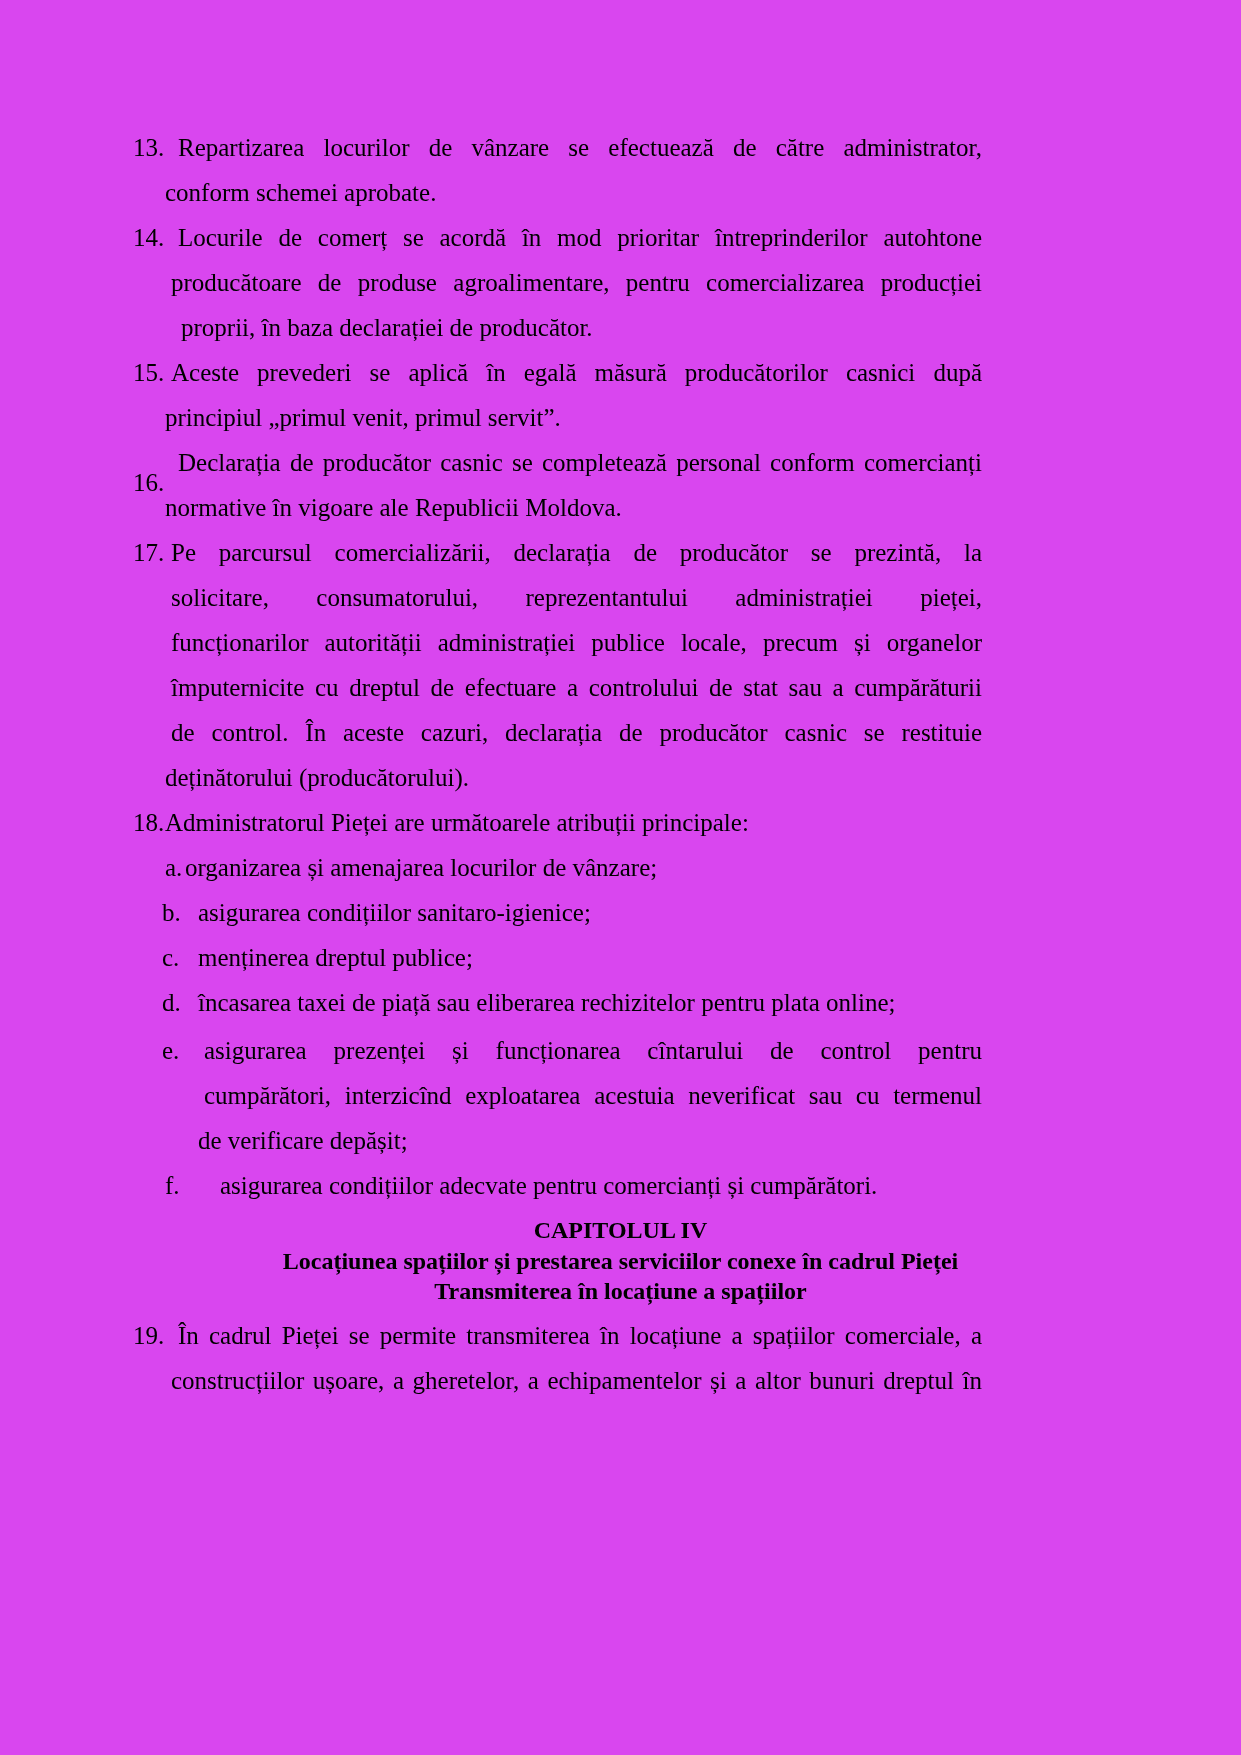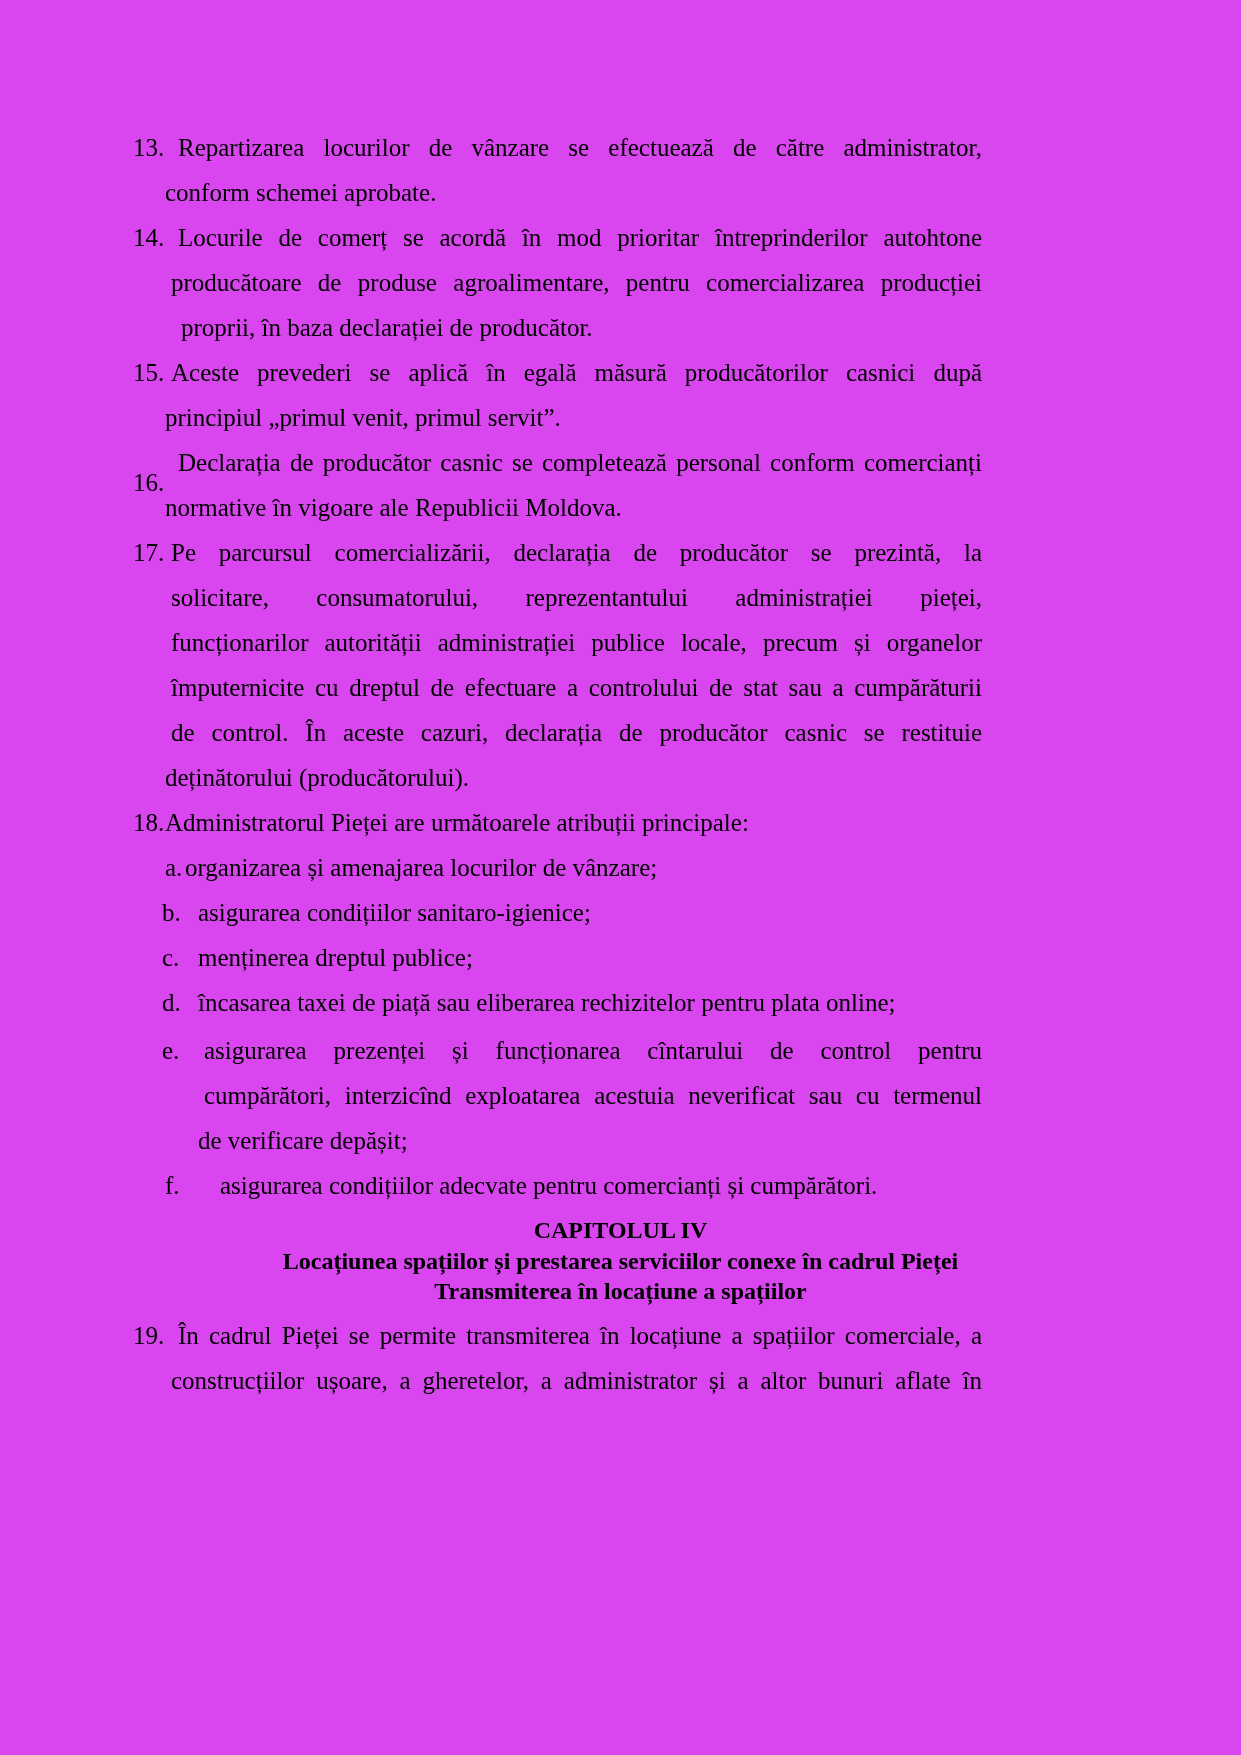--- a/index.html
+++ b/index.html
@@ -73,15 +73,15 @@
 
   <div class="num" style="left:165px; top:1171px;">f.</div>
   <div class="line" style="left:198px; top:1171px;margin-left:22px;">asigurarea condițiilor adecvate pentru comercianți și cumpărători.</div>
 
   <div class="heading" style="top:1246px;">Locațiunea spațiilor și prestarea serviciilor conexe în cadrul Pieței</div>
   <div class="heading" style="top:1215px;">CAPITOLUL IV</div>
   <div class="heading" style="top:1276px;">Transmiterea în locațiune a spațiilor</div>
 
   <div class="num" style="left:133px; top:1321px;">19.</div>
   <div class="line just" style="left:172px; top:1321px; width:804px;">În cadrul Pieței se permite transmiterea în locațiune a spațiilor comerciale, a</div>
-  <div class="line just" style="left:165px; top:1366px; width:811px;">construcțiilor ușoare, a gheretelor, a administrator și a altor bunuri aflate în</div>
+  <div class="line just" style="left:165px; top:1366px; width:811px;">construcțiilor ușoare, a gheretelor, a echipamentelor și a altor bunuri dreptul în</div>
 
 </div>
 
 </body></html>

